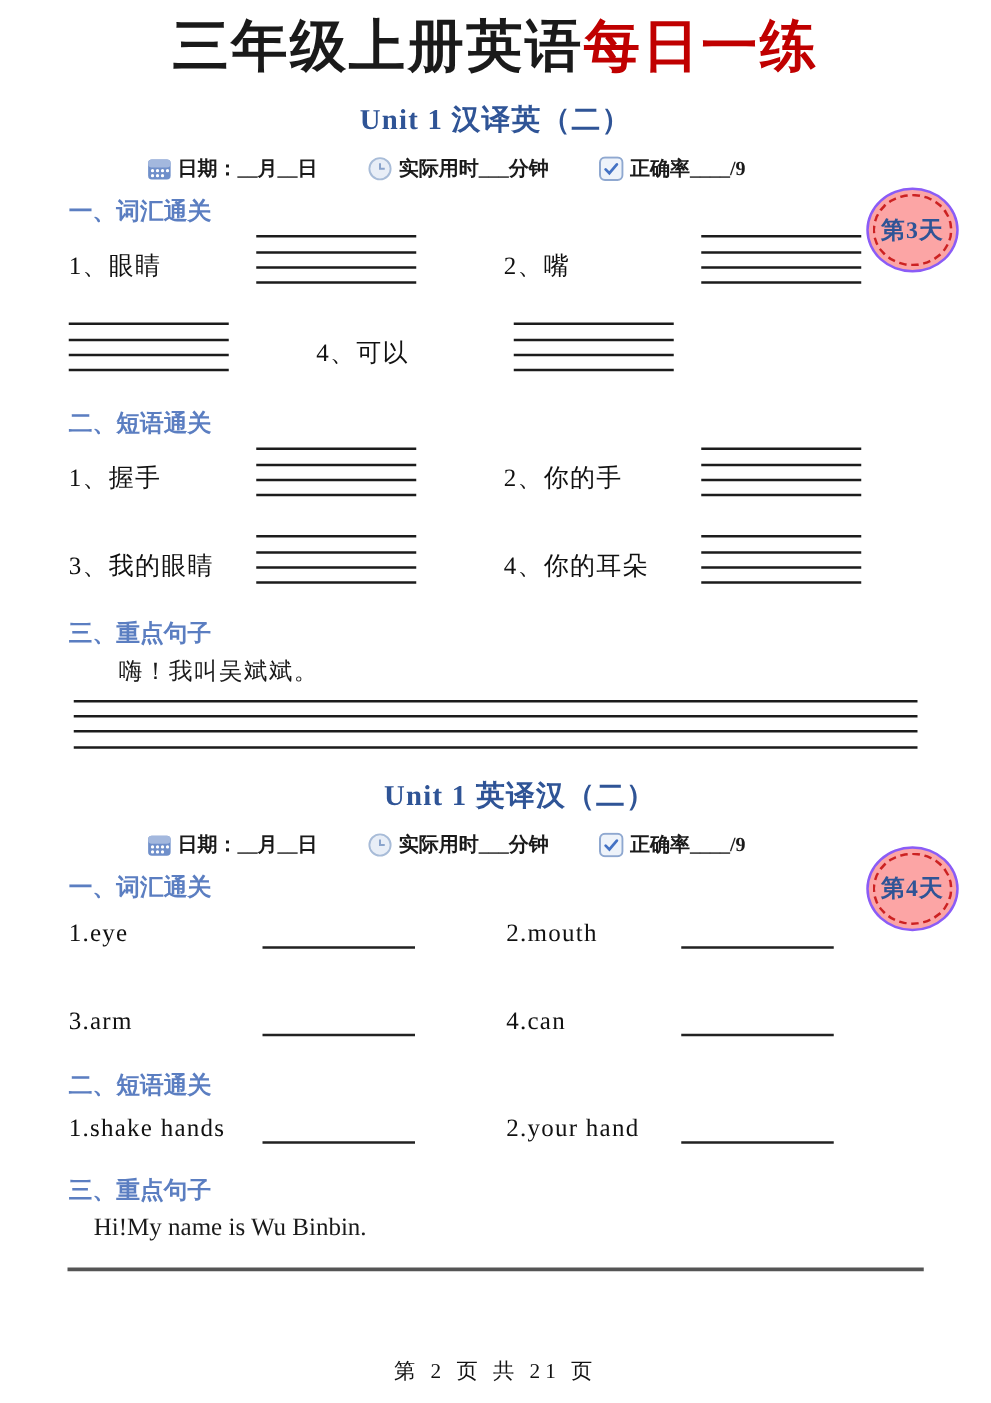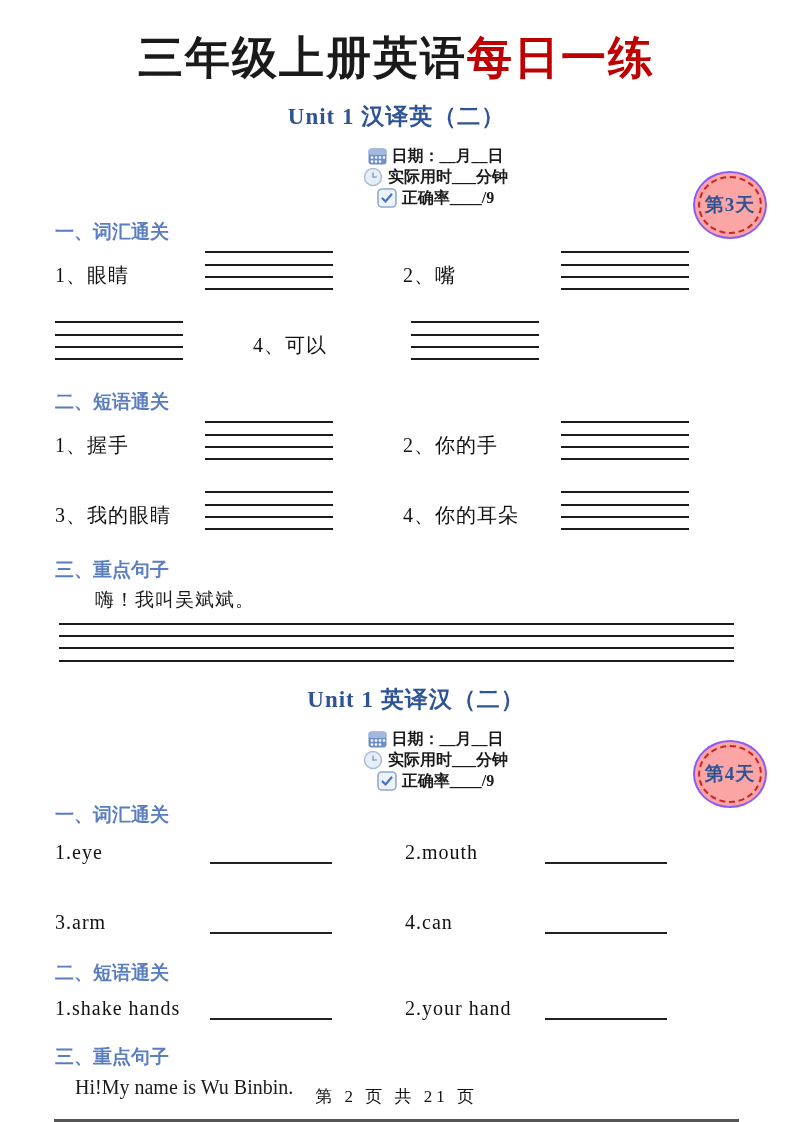--- a/index.html
+++ b/index.html
@@ -5,38 +5,38 @@
   * { margin:0; padding:0; box-sizing:border-box; }
   html,body { background:#ffffff; }
   body { font-family:"Liberation Serif", serif; color:#1a1a1a; }
   .page {
     position:relative; width:793px; height:1122px; margin:0 auto;
     background:#ffffff; overflow:hidden;
   }
 
   
   .main-title {
-    padding-top:33px; text-align:center;
+    padding-top:12px; text-align:center;
     font-size:45px; font-weight:bold; letter-spacing:2px; line-height:1.15;
     font-family:"Liberation Serif", serif;
   }
   .title-red { color:#c00000; }
 
   
   .unit { position:relative; }
   .unit-title {
     text-align:center; color:#2f5496; font-weight:bold; font-size:23px;
     font-family:"Liberation Serif", serif; letter-spacing:1px;
   }
   .unit-a .unit-title { margin-top:16px; }
   .unit-b .unit-title { margin-top:22px;padding-left:39px; }
 
   .meta-row {
     display:flex; align-items:center; margin:14px 0 0 118px;
-    font-size:16px; font-weight:bold;flex-direction:column;
+    font-size:16px; font-weight:bold;
   }
   .meta-item { display:flex; align-items:center; margin-right:40px; }
   .meta-item .icon { margin-right:5px; display:inline-flex; }
 
   
   .badge {
     position:absolute; right:26px; width:74px; height:68px;
     border:2px solid #8b5cf6; border-radius:50%;
     display:flex; align-items:center; justify-content:center; background:#fca5a5;
   }

